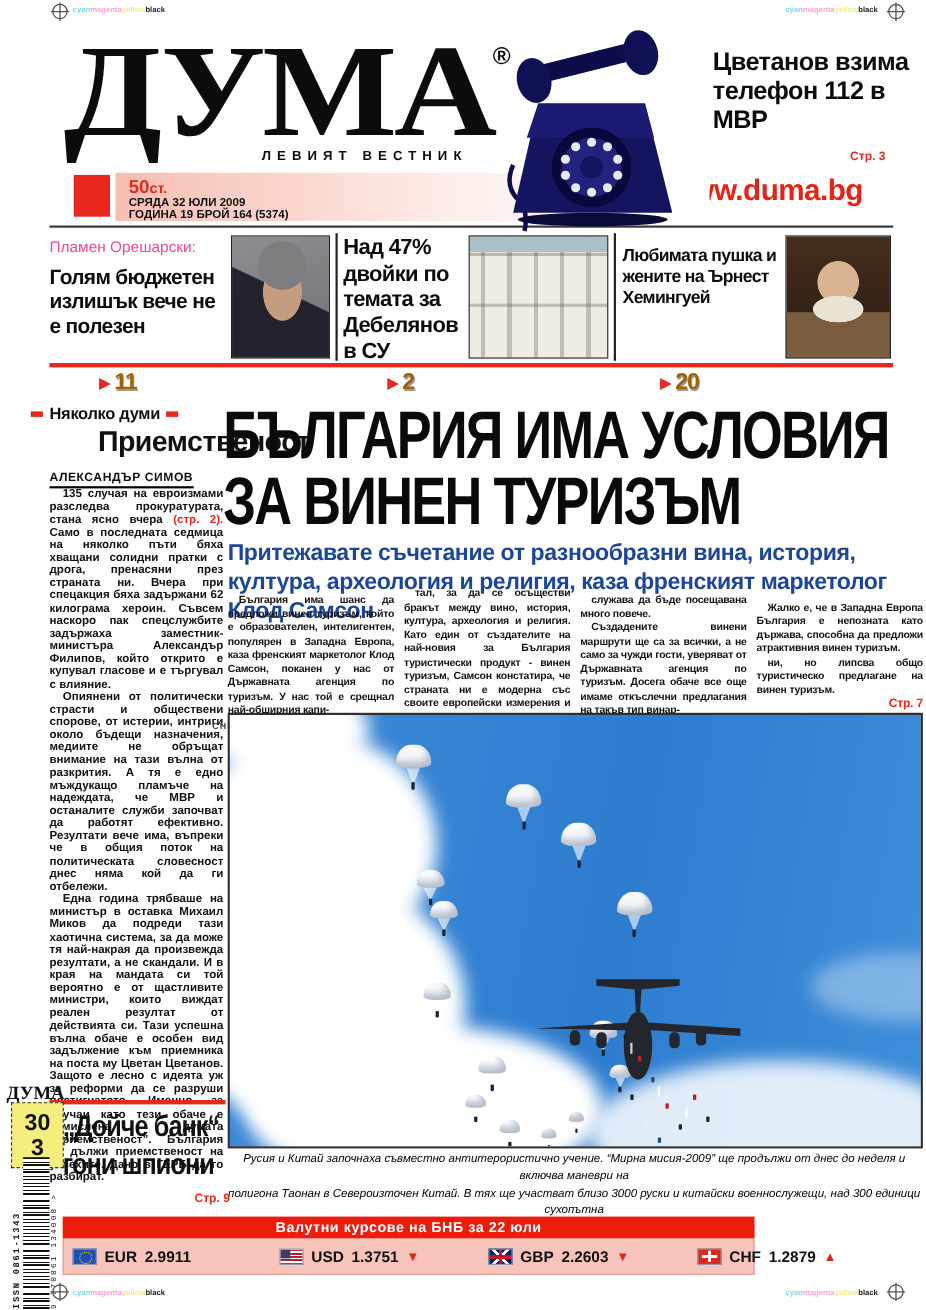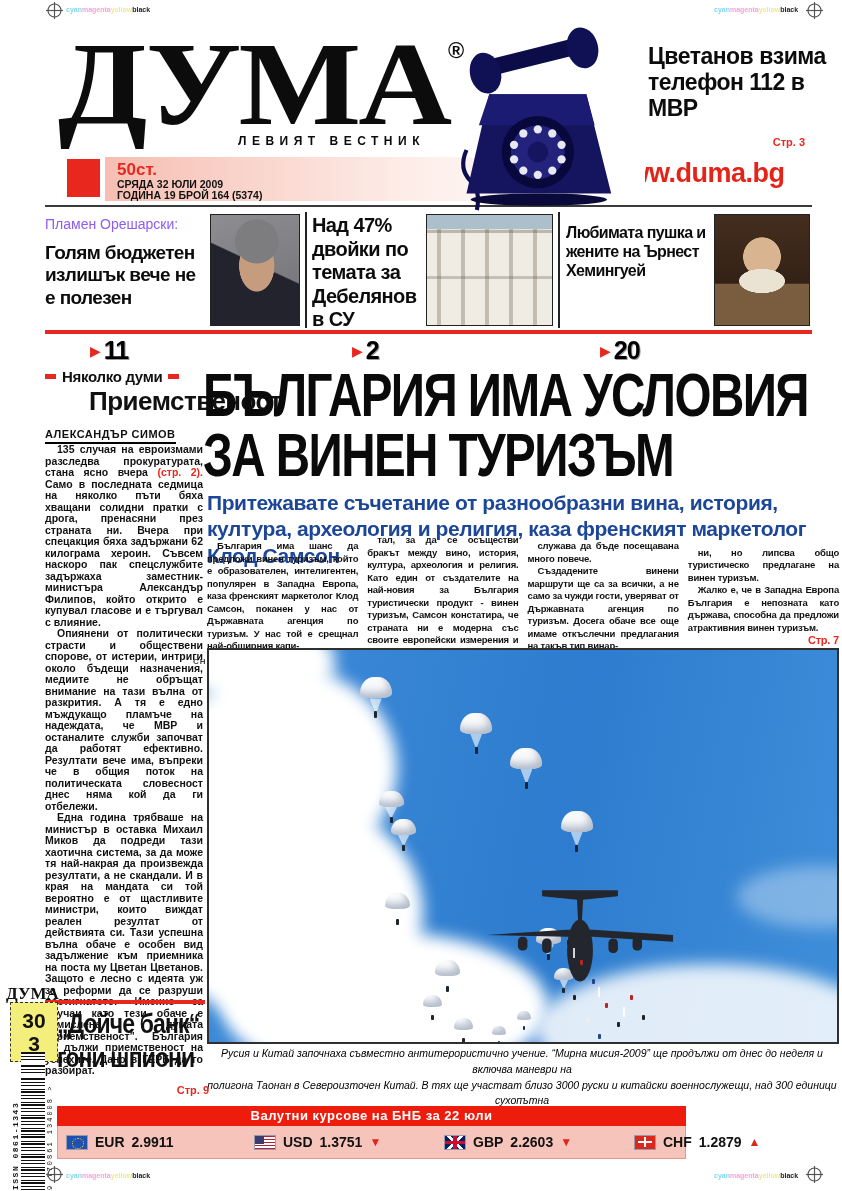--- a/index.html
+++ b/index.html
@@ -14,52 +14,52 @@
   .regmark{width:17px;height:17px;}
 
   
   .logo{font-family:"Liberation Serif",serif;font-weight:bold;font-size:130px;line-height:.9;
         letter-spacing:-3px;color:#0c0c0c;transform:scaleY(.92);transform-origin:top left;white-space:nowrap;}
   .reg{font-size:22px;font-weight:bold;color:#0c0c0c;}
   .tagline{font-size:12px;font-weight:bold;letter-spacing:5.5px;color:#0c0c0c;white-space:nowrap;}
   .redsq{width:33px;height:38px;background:#e8281e;}
   .datebar{width:540px;height:44px;background:linear-gradient(90deg,#f6beb2,#fdece7 55%,#ffffff 90%);}
   .price{color:#e8281e;font-weight:bold;font-size:17px;line-height:1;}
-  .price small{font-size:17px;font-weight:bold;}
+  .price small{font-size:13px;font-weight:bold;}
   .dateline{font-size:10.5px;font-weight:bold;line-height:1.2;color:#111;}
   .tr-head{font-size:23px;font-weight:bold;line-height:1.12;letter-spacing:-.5px;color:#0c0c0c;width:178px;}
   .pageref{color:#e8281e;font-weight:bold;font-size:11px;}
   .website{color:#e42417;font-weight:bold;font-size:27px;letter-spacing:-.5px;}
 
   .hrule{background:#3a3a3a;height:2px;}
   .redrule{background:#e8281e;height:4px;}
   .vdiv{width:2px;background:#222;}
 
   
-  .t-kicker{font-size:14px;color:#8b5cf6;}
+  .t-kicker{font-size:14px;color:#ec4899;}
   .t-title{font-weight:bold;font-size:19px;line-height:1.18;letter-spacing:-.6px;color:#0c0c0c;}
   .t-photo{border:1px solid #222;}
   .photo-oresharski{background:
      radial-gradient(42% 34% at 52% 24%,#7d7d80 0 58%,transparent 60%),
      radial-gradient(34% 40% at 52% 46%,#c69c7e 0 58%,transparent 60%),
      linear-gradient(205deg,transparent 45%,#23232e 46%),
      linear-gradient(160deg,#8e8e92,#6f6f74);}
   .photo-university{background:
      linear-gradient(180deg,#aebfcc 0 13%,transparent 13%),
      linear-gradient(180deg,transparent 13%,rgba(90,85,75,.35) 14% 16%,transparent 16% 55%,rgba(90,85,75,.3) 56% 58%,transparent 58%),
      repeating-linear-gradient(90deg,#efece4 0 10px,#c2bdb0 10px 14px,#efece4 14px 24px),
      linear-gradient(#d5d1c7,#c8c4ba);}
   .photo-hemingway{background:
      radial-gradient(40% 18% at 50% 60%,#eae2d2 0 60%,transparent 62%),
      radial-gradient(34% 30% at 50% 38%,#d8b590 0 58%,transparent 60%),
      linear-gradient(180deg,transparent 62%,#7a5c3e 63%),
      linear-gradient(180deg,#442e1e,#2a1a12);}
   .marker{display:flex;align-items:center;gap:3px;}
   .marker .tri{color:#e8281e;font-size:14px;line-height:1;}
-  .marker .num{font-weight:bold;font-size:25px;color:#000000;text-shadow:1px 1px 0 #9a9a9a;letter-spacing:-1px;}
+  .marker .num{font-weight:bold;font-size:21px;color:#a16207;text-shadow:1px 1px 0 #9a9a9a;letter-spacing:-1px;}
 
   
   .op-sec{display:flex;align-items:center;gap:6px;font-weight:bold;font-size:15px;letter-spacing:-.3px;}
   .op-dash{width:11px;height:5px;background:#e8281e;display:inline-block;}
   .op-title{font-weight:bold;font-size:26px;white-space:nowrap;transform:scaleX(.8);transform-origin:top left;letter-spacing:-.5px;margin-left:44px;}
   .op-author{font-weight:bold;font-size:11px;letter-spacing:.5px;border-bottom:2px solid #000;padding-bottom:2px;display:inline-block;}
   .op-body{width:158px;font-size:10.5px;font-weight:bold;line-height:11.5px;text-align:justify;hyphens:auto;}
   .op-body p{margin:0;text-indent:12px;}
   .redref{color:#e8281e;}
 
@@ -211,21 +211,21 @@
     </div>
   <div class="abs marker" style="left:352px;top:336px">
       <span class="tri">▶</span>
       <span class="num">2</span>
     </div>
   <div class="abs marker" style="left:600px;top:336px">
       <span class="tri">▶</span>
       <span class="num">20</span>
     </div>
 
-  <div class="abs op-sec" style="left:45px;top:368px">
+  <div class="abs op-sec" style="left:28px;top:368px">
     <span class="op-dash"></span>
     <span>Няколко думи</span>
     <span class="op-dash"></span>
   </div>
   <div class="abs" style="left:45px;top:386px"><span class="op-title">Приемственост</span></div>
   <div class="abs" style="left:45px;top:424px"><span class="op-author">АЛЕКСАНДЪР СИМОВ</span></div>
   <div class="abs op-body" style="left:45px;top:444px">
     <p><span>135 случая на евроизмами разследва прокуратурата, стана ясно вчера </span><span class="redref">(стр. 2).</span><span> Само в последната седмица на няколко пъти бяха хващани солидни пратки с дрога, пренасяни през страната ни. Вчера при спецакция бяха задържани 62 килограма хероин. Съвсем наскоро пак спецслужбите задържаха заместник-министъра Александър Филипов, който открито е купувал гласове и е търгувал с влияние.</span></p>
     <p>Опиянени от политически страсти и обществени спорове, от истерии, интриги около бъдещи назначения, медиите не обръщат внимание на тази вълна от разкрития. А тя е едно мъждукащо пламъче на надеждата, че МВР и останалите служби започват да работят ефективно. Резултати вече има, въпреки че в общия поток на политическата словесност днес няма кой да ги отбележи.</p>
     <p>Една година трябваше на министър в оставка Михаил Миков да подреди тази хаотична система, за да може тя най-накрая да произвежда резултати, а не скандали. И в края на мандата си той вероятно е от щастливите министри, които виждат реален резултат от действията си. Тази успешна вълна обаче е особен вид задължение към приемника на поста му Цветан Цветанов. Защото е лесно с идеята уж за реформи да се разруши постигнатото. Именно за случаи като тези обаче е измислена думата “приемственост”. България си дължи приемственост на успехите. Дано в ГЕРБ да го разбират.</p>
@@ -242,22 +242,22 @@
         <p>България има шанс да предложи винен туризъм, който е образователен, интелигентен, популярен в Западна Европа, каза френският маркетолог Клод Самсон, поканен у нас от Държавната агенция по туризъм. У нас той е срещнал най-обширния капи-</p>
       </div>
     <div class="col">
         <p>тал, за да се осъществи бракът между вино, история, култура, археология и религия. Като един от създателите на най-новия за България туристически продукт - винен туризъм, Самсон констатира, че страната ни е модерна със своите европейски измерения и за-</p>
       </div>
     <div class="col">
         <p>служава да бъде посещавана много повече.</p>
         <p>Създадените винени маршрути ще са за всички, а не само за чужди гости, уверяват от Държавната агенция по туризъм. Досега обаче все още имаме откъслечни предлагания на такъв тип винар-</p>
       </div>
     <div class="col">
+        <p>Жалко е, че в Западна Европа България е непозната като държава, способна да предложи атрактивния винен туризъм.</p>
         <p>ни, но липсва общо туристическо предлагане на винен туризъм.</p>
-        <p>Жалко е, че в Западна Европа България е непозната като държава, способна да предложи атрактивния винен туризъм.</p>
         <p class="str7">Стр. 7</p>
       </div>
   </div>
 
   <div class="abs" style="left:193px;top:650px;width:12px;height:140px">
     <span class="credit">СНИМКА ПРЕСФОТО/БТА</span>
   </div>
 
   <div class="abs photo">
     <div class="cloud" style="left:-6%;top:4%;width:36%;height:52%"></div>

